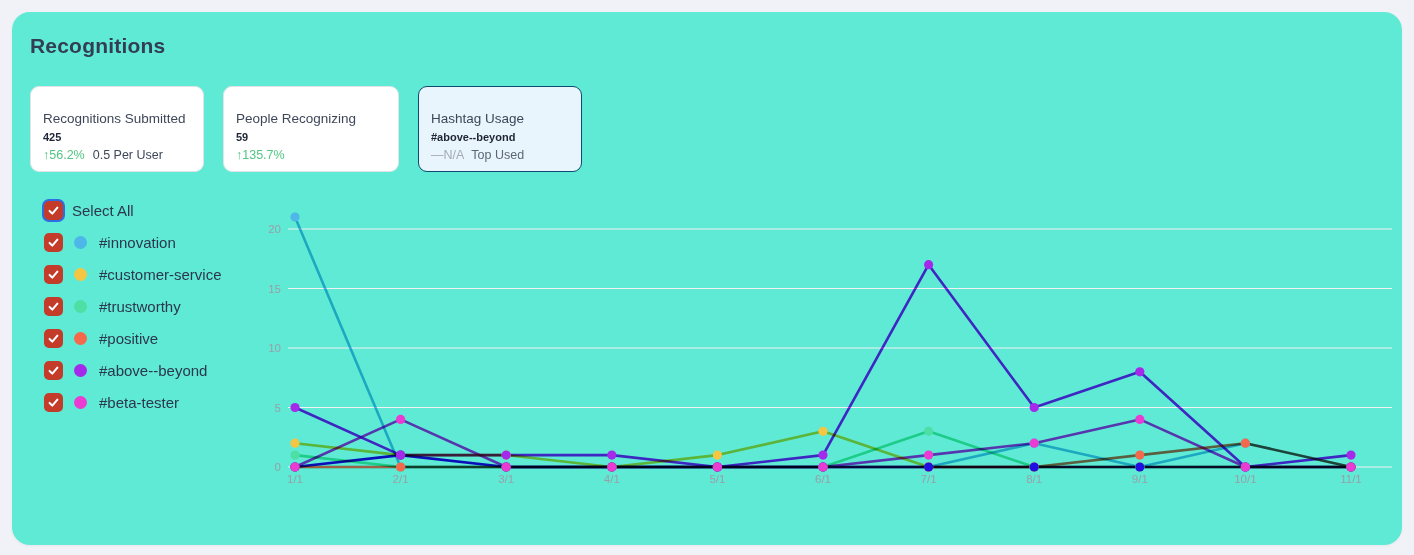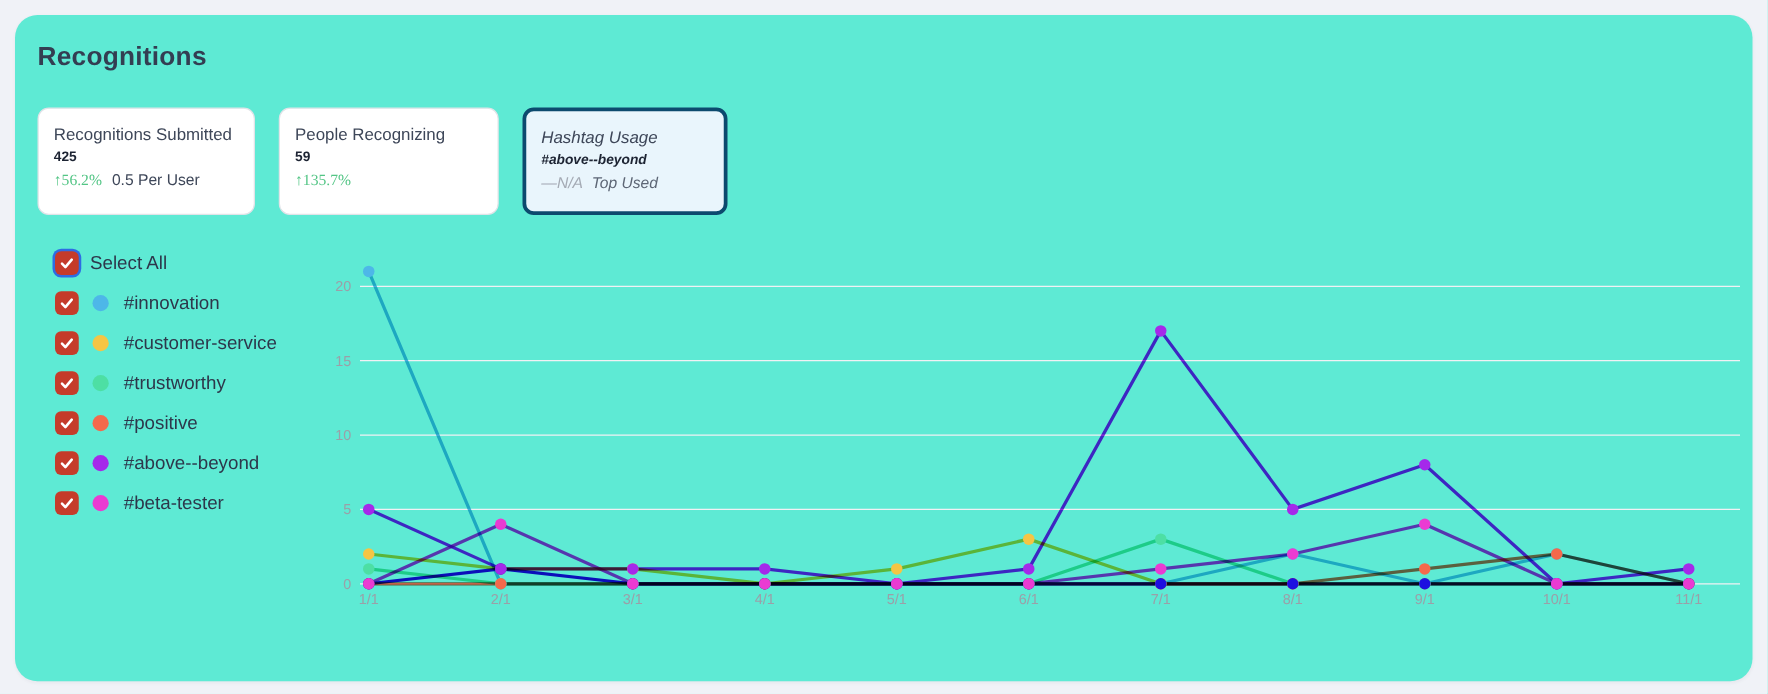--- a/index.html
+++ b/index.html
@@ -17,27 +17,27 @@
     box-shadow:0 1px 3px rgba(30,40,60,.05);
   }
   .page-title {
     position:absolute; left:18px; top:22px;
     font-size:21px; font-weight:800; color:#333e52; letter-spacing:.2px;
   }
   
   .stats-row { position:absolute; left:18px; top:74px; display:flex; gap:19px; }
   .stat-card {
     height:86px; border:1px solid #e1e3e8; border-radius:9px;
-    padding:13px 12px 10px 12px; background:#fff;
-  }
-  .stat-card.highlight { background:#e9f5fc; border:3px solid #0c4a6e;font-style:italic; }
+    padding:24px 12px 10px 12px; background:#fff;
+  }
+  .stat-card.highlight { background:#e9f5fc; border:1px solid #0c4a6e; }
   .stat-label { font-size:13.5px; color:#3e4759; font-weight:500; white-space:nowrap; }
   .stat-value { font-size:11px; color:#1d2433; font-weight:700; margin-top:5px; white-space:nowrap; }
   .stat-sub { margin-top:5px; font-size:12.5px; white-space:nowrap; }
-  .delta { color:#53c585; font-weight:500;font-family:Liberation Serif, serif; }
+  .delta { color:#53c585; font-weight:500; }
   .stat-note { color:#3e4759; margin-left:8px; }
   .stat-prefix { color:#a4aab4; }
   .stat-note2 { color:#5d6675; margin-left:7px; }
   .w1{width:174px}.w2{width:176px}.w3{width:146px}.w4{width:164px}
   
   .legend-col { position:absolute; left:32px; top:182px; width:240px; }
   .legend-row { height:32px; display:flex; align-items:center; cursor:pointer; }
   .cb {
     width:19px; height:19px; border-radius:5px; background:#c53b2a;
     display:inline-flex; align-items:center; justify-content:center; flex:0 0 auto;

